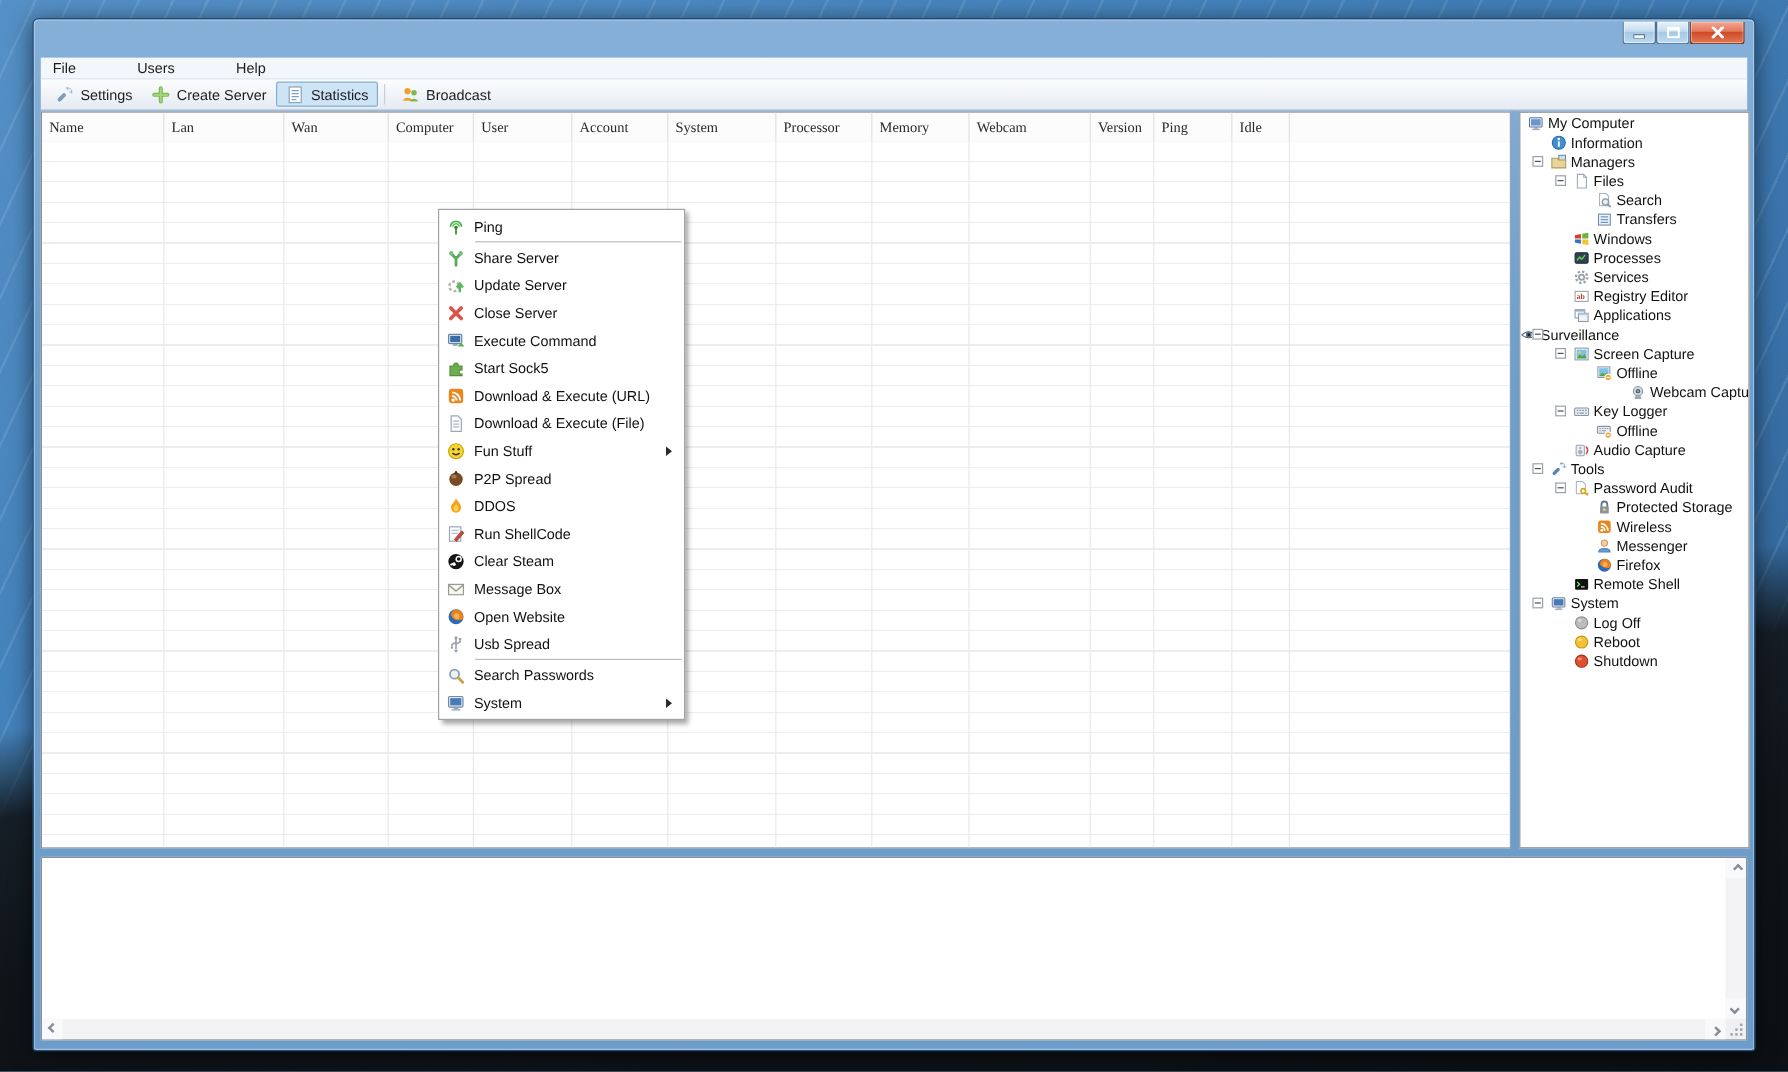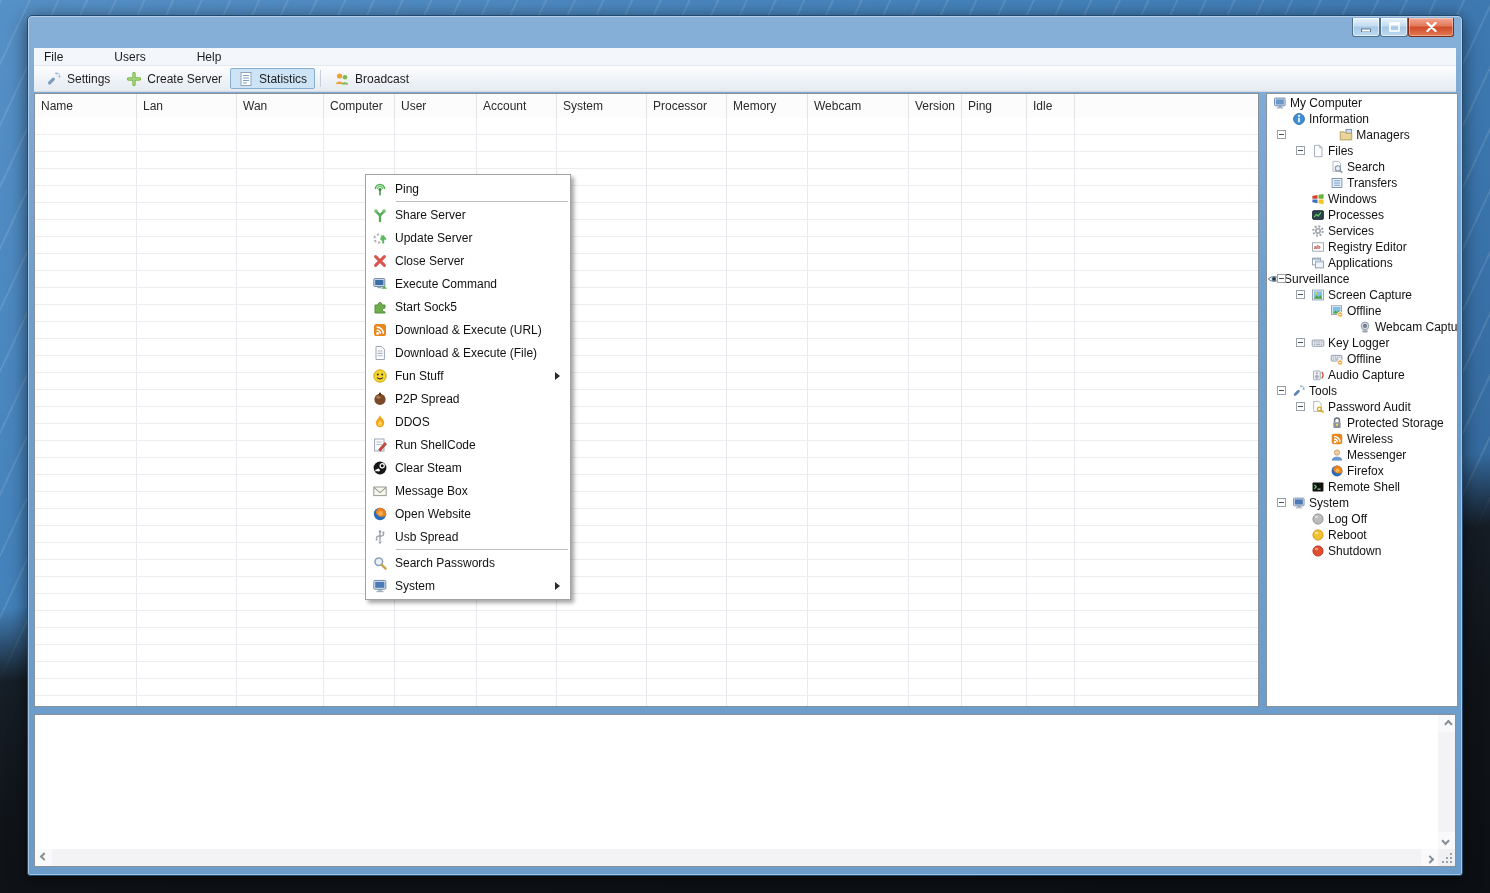--- a/index.html
+++ b/index.html
@@ -43,21 +43,21 @@
   .toolbar{ position:absolute; left:6px; right:6px; top:50px; height:26px;
     background:linear-gradient(#fdfdfe, #eef2f7 60%, #e6ebf2); border-bottom:1px solid #d0d7e0;
     display:flex; align-items:center; padding-left:4px; font-size:12px; color:#1c1c1c;}
   .tb-btn{ display:flex; align-items:center; gap:5px; height:21px; padding:0 7px; border:1px solid transparent; border-radius:2px; cursor:default;}
   .tb-btn.active{ background:#cde4f7; border-color:#86aed0; }
   .tb-sep{ width:1px; height:17px; background:#c6cfda; margin:0 5px; }
   .tb-btn svg{ display:block; }
 
   
   .table-wrap{ position:absolute; left:6px; top:77px; width:1225px; height:614px;
-    background:#fff; border:1px solid #8a9097; }
+    background:#fff; border:1px solid #8a9097;font-family:Liberation Serif, serif; }
   .thead{ position:absolute; left:0; top:0; right:0; height:24px; background:#fcfcfd; display:flex; }
   .th{ flex:0 0 auto; display:flex; align-items:center; padding-left:6px; font-size:12px; color:#2a2a2a;
     border-right:1px solid #e2e2e7; overflow:hidden; white-space:nowrap; }
   .tbody{ position:absolute; left:0; top:24px; right:0; bottom:0;
     background:repeating-linear-gradient(to bottom, #fff 0 16px, #ededf1 16px 17px); }
   .vline{ position:absolute; top:0; bottom:0; width:1px; background:#e9e9ed; }
 
   
   .tree-wrap{ position:absolute; left:1238px; top:77px; width:192px; height:614px;
     background:#fff; border:1px solid #8a9097; overflow:hidden; font-size:12px; color:#111; }
@@ -210,21 +210,21 @@
       <div class="tree-row" style="padding-left: 25px;">
         <span class="t-icon">
           <svg width="16" height="16" viewBox="0 0 16 16">
             <circle cx="8" cy="8" r="6.2" fill="#3f8fd4" stroke="#2a6aa8"></circle>
             <rect x="7.1" y="6.6" width="1.8" height="5.2" fill="#fff"></rect>
             <circle cx="8" cy="4.4" r="1.2" fill="#fff"></circle>
           </svg>
         </span>
         <span class="t-label">Information</span>
       </div>
-      <div class="tree-row" style="padding-left: 25px; justify-content: center;">
+      <div class="tree-row" style="padding-left: 25px;">
         <div class="expander" style="left: 10px;"></div>
         <span class="t-icon">
           <svg width="16" height="16" viewBox="0 0 16 16">
             <rect x="8" y="1.6" width="6.4" height="5" fill="#cfe0f0" stroke="#7288a5"></rect>
             <path d="M1.4 4.4 h5 L8 6 h6.6 V13.6 H1.4 Z" fill="#e9d59c" stroke="#b09a58"></path>
           </svg>
         </span>
         <span class="t-label">Managers</span>
       </div>
       <div class="tree-row" style="padding-left: 44px;">

